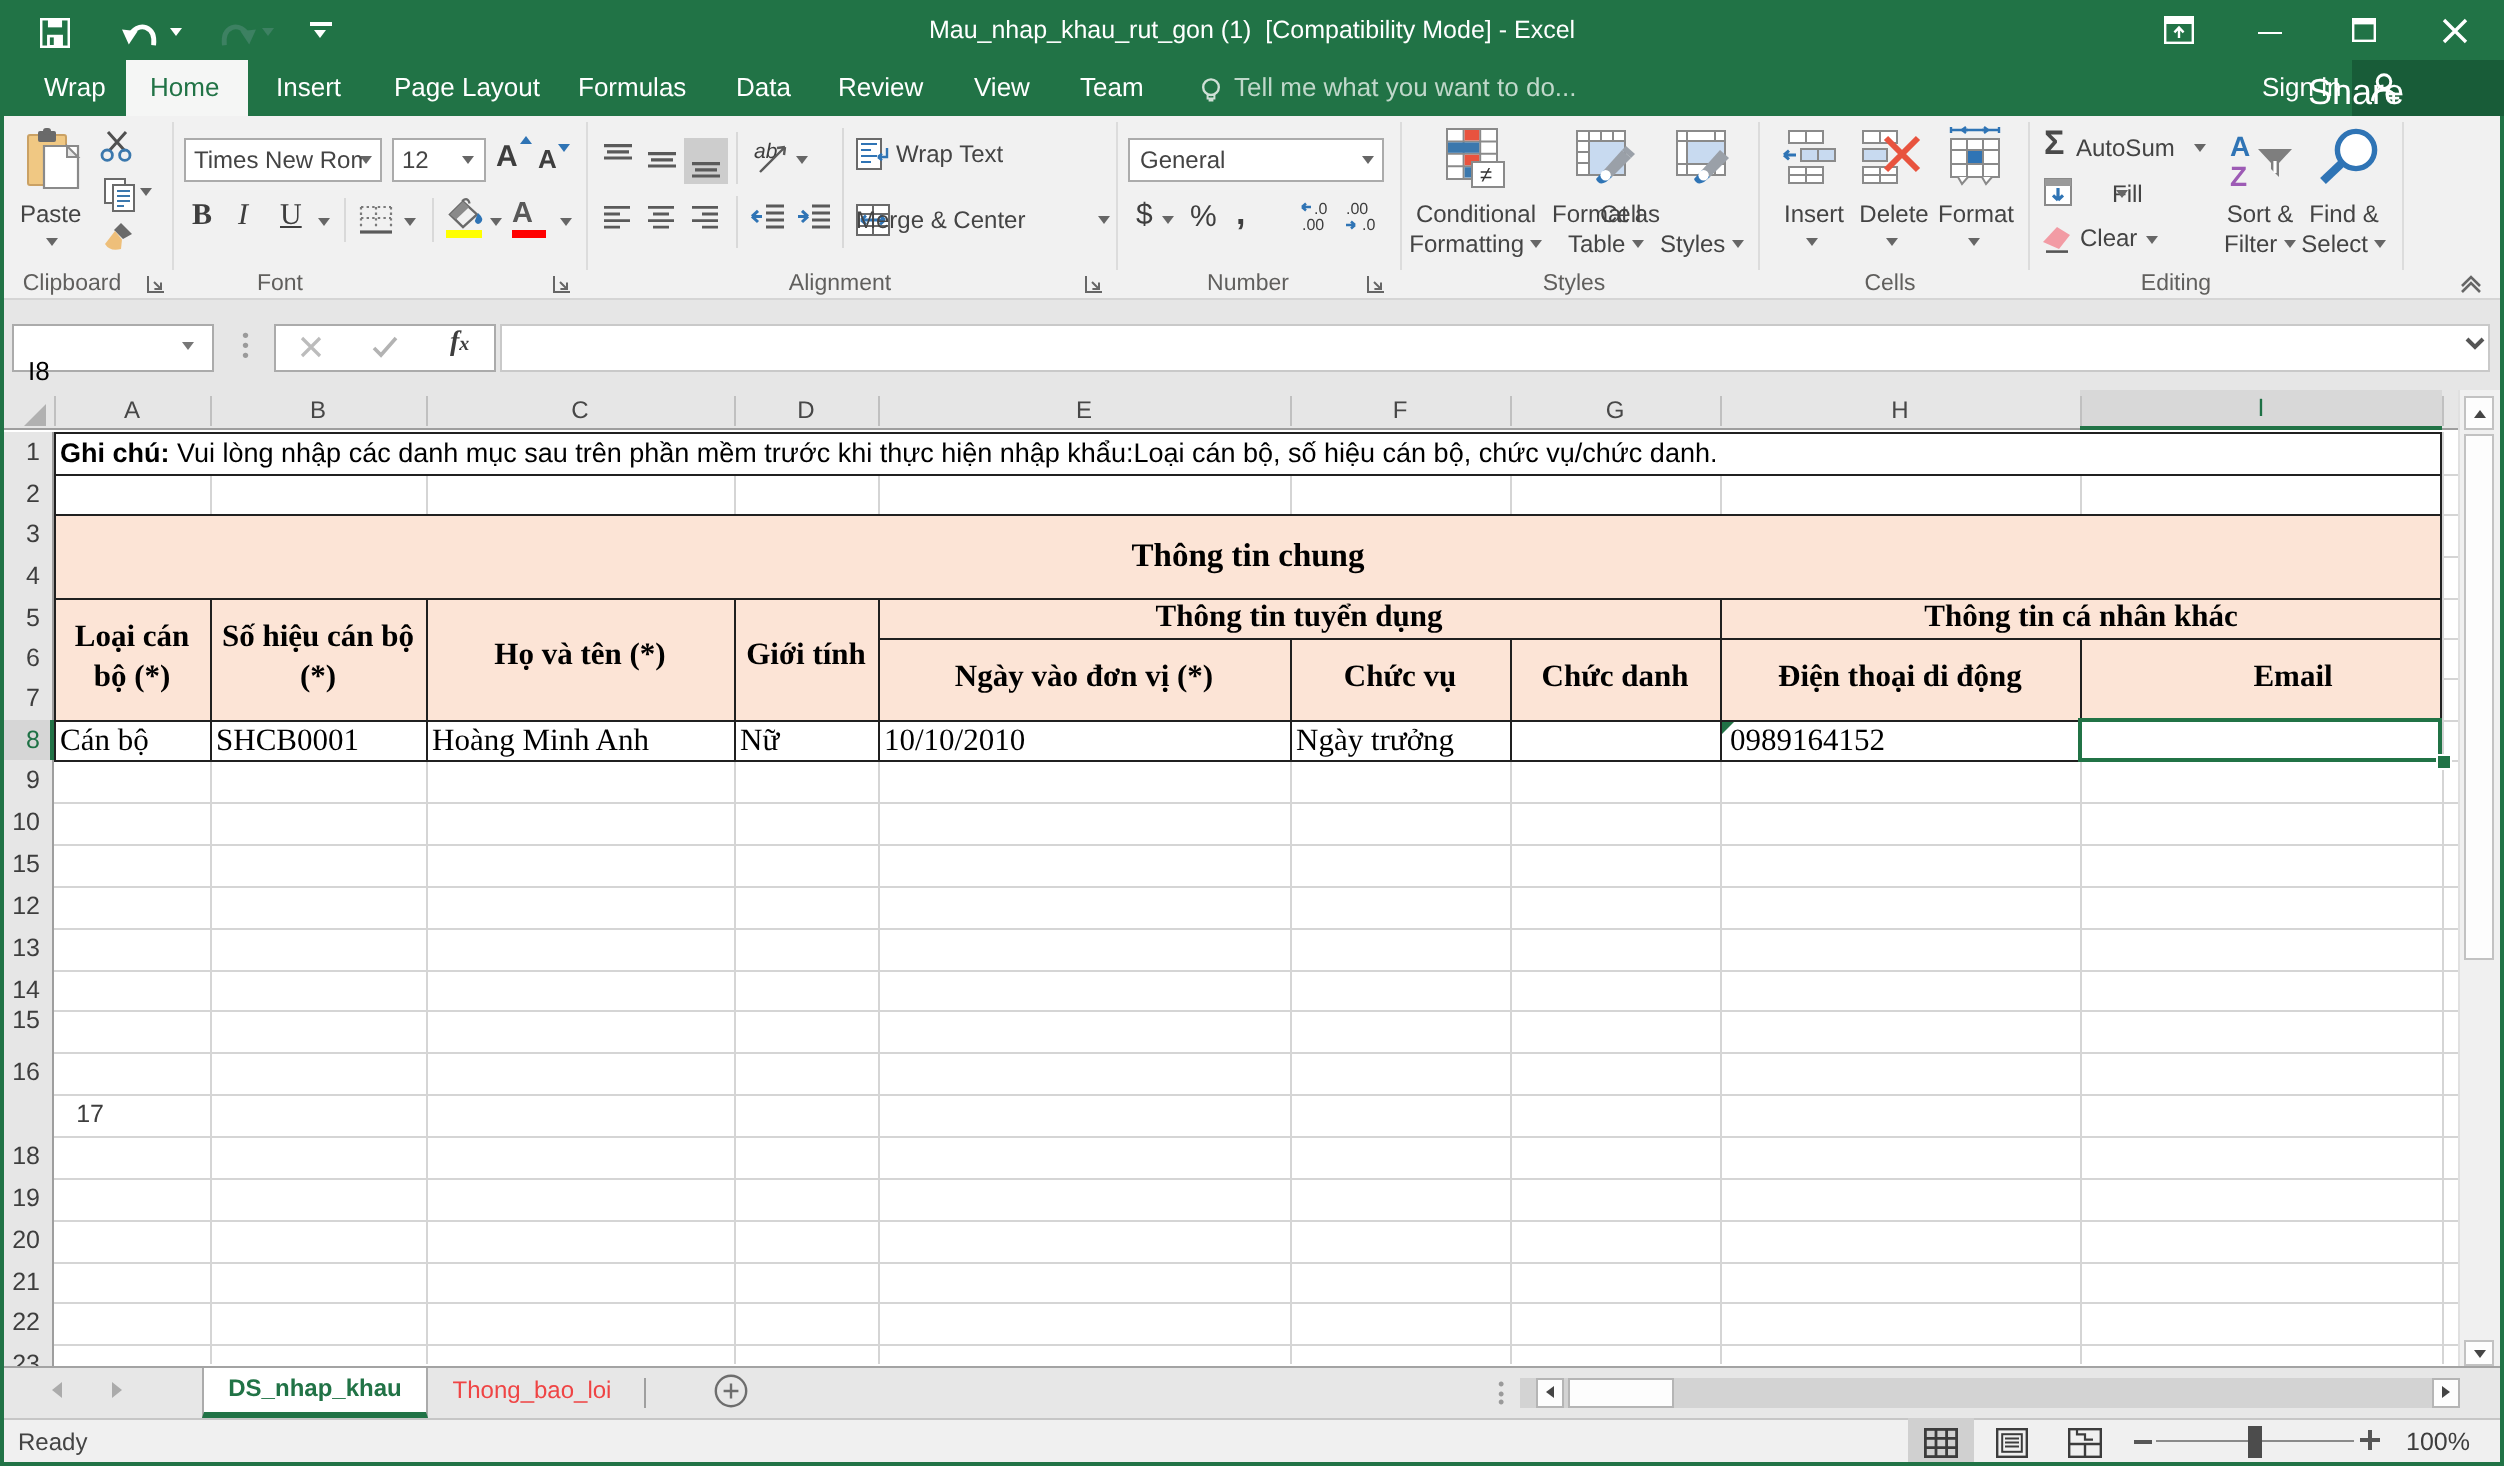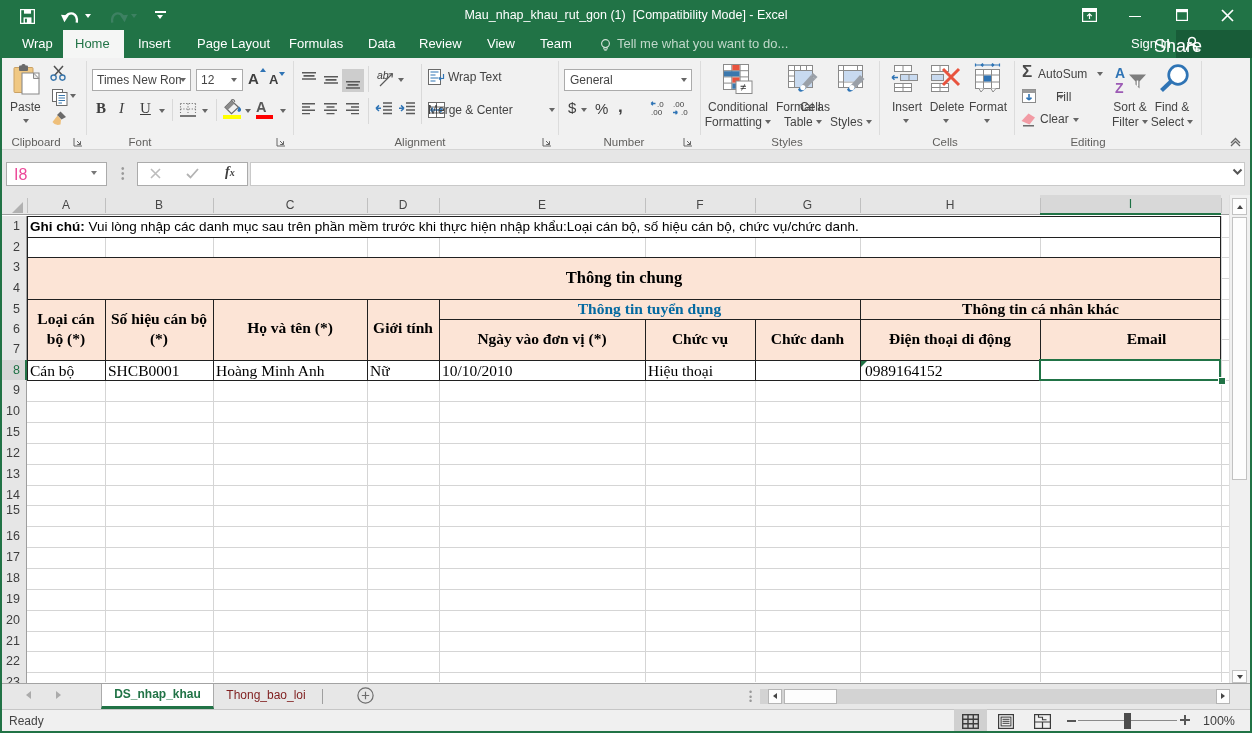--- a/index.html
+++ b/index.html
@@ -358,21 +358,21 @@
   <circle cx="20" cy="12" r="9.3" fill="#fff" stroke="#2f74b5" stroke-width="2.7"></circle>
   <path d="M13 18.5 L3.5 27.5" stroke="#2f74b5" stroke-width="4.2"></path>
 </svg>
 <div class="ab rtxt" style="left:1142px;top:100px;width:60px;text-align:center;">Find &amp;</div>
 <div class="ab rtxt" style="left:1142px;top:115px;width:60px;text-align:center;">Select <span style="display:inline-block;width:0;height:0;border-left:3.5px solid transparent;border-right:3.5px solid transparent;border-top:4px solid #666;vertical-align:2px;"></span></div>
 
 
 
 <div class="ab" style="left:0;top:150px;width:1252px;height:45px;background:#e6e6e6;"></div>
 <div class="combo" style="left:6px;top:162px;width:101px;height:24px;"></div>
-<div class="ab" style="left:14px;top:166px;font-size:16px;color:#ec4899;">I8</div>
+<div class="ab" style="left:14px;top:178px;font-size:13px;color:#000000;">I8</div>
 <div class="dar" style="left:91px;top:171px;border-top-color:#777;"></div>
 <div class="ab" style="left:121px;top:166px;width:3px;height:16px;color:#9a9a9a;font-size:10px;line-height:5px;">•<br>•<br>•</div>
 <div class="combo" style="left:137px;top:162px;width:111px;height:24px;"></div>
 <svg class="ic" style="left:150px;top:168px;" width="11" height="11" viewBox="0 0 11 11">
       <path d="M1 1 L10 10 M10 1 L1 10" stroke="#bcbcbc" stroke-width="1.6"></path>
     </svg>
 <svg class="ic" style="left:186px;top:168px;" width="13" height="11" viewBox="0 0 13 11">
       <path d="M1 6 L4.5 9.5 L12 1" stroke="#b3b3b3" stroke-width="1.8" fill="none"></path>
     </svg>
 <div class="ab serif" style="left:225px;top:164px;font-size:14px;font-style:italic;color:#3e3e3e;font-weight:bold;">f<span style="font-size:10px;">x</span></div>
@@ -417,21 +417,21 @@
 <div class="rownum" style="top:318.8px;height:20.5px;line-height:20.5px;">6</div>
 <div class="rownum" style="top:339.3px;height:20.5px;line-height:20.5px;">7</div>
 <div class="rownum" style="top:380.3px;height:20.849999999999966px;line-height:20.849999999999966px;">9</div>
 <div class="rownum" style="top:401.15px;height:20.850000000000023px;line-height:20.850000000000023px;">10</div>
 <div class="rownum" style="top:422.0px;height:20.850000000000023px;line-height:20.850000000000023px;">15</div>
 <div class="rownum" style="top:442.85px;height:20.849999999999966px;line-height:20.849999999999966px;">12</div>
 <div class="rownum" style="top:463.7px;height:20.850000000000023px;line-height:20.850000000000023px;">13</div>
 <div class="rownum" style="top:484.55px;height:20.849999999999966px;line-height:20.849999999999966px;">14</div>
 <div class="rownum" style="top:500px;height:20.850000000000023px;line-height:20.850000000000023px;">15</div>
 <div class="rownum" style="top:526.25px;height:20.850000000000023px;line-height:20.850000000000023px;">16</div>
-<div class="rownum" style="top:547.1px;height:20.850000000000023px;line-height:20.850000000000023px;">17</div>
+<div class="rownum" style="top:547.1px;height:20.850000000000023px;line-height:20.850000000000023px;padding-left:32px;">17</div>
 <div class="rownum" style="top:567.95px;height:20.84999999999991px;line-height:20.84999999999991px;">18</div>
 <div class="rownum" style="top:588.8px;height:20.850000000000023px;line-height:20.850000000000023px;">19</div>
 <div class="rownum" style="top:609.65px;height:20.850000000000023px;line-height:20.850000000000023px;">20</div>
 <div class="rownum" style="top:630.5px;height:20.850000000000023px;line-height:20.850000000000023px;">21</div>
 <div class="rownum" style="top:651.35px;height:20.850000000000023px;line-height:20.850000000000023px;">22</div>
 <div class="rownum" style="top:672.2px;height:20.85px;line-height:20.85px;">23</div>
 
 <div class="ab" style="left:0;top:360px;width:25px;height:20.3px;background:#d6d6d6;border-right:2px solid #217346;box-sizing:content-box;font-size:12.5px;color:#1e7145;">
       <span style="position:absolute;right:5px;top:0;line-height:20.3px;">8</span>
     </div>
@@ -504,54 +504,54 @@
 <div class="bvl" style="left:860px;top:298.7px;height:81.6px;"></div>
 <div class="bvl" style="left:1040px;top:318.8px;height:61.5px;"></div>
 
 
 <div class="ab" style="left:30px;top:219px;font-size:13.5px;color:#000;white-space:nowrap;"><b>Ghi chú:</b> Vui lòng nhập các danh mục sau trên phần mềm trước khi thực hiện nhập khẩu:Loại cán bộ, số hiệu cán bộ, chức vụ/chức danh.</div>
 <div class="ab serif" style="left:27px;top:268px;width:1194px;text-align:center;font-weight:bold;font-size:16.5px;color:#000;">Thông tin chung</div>
 <div class="ab serif" style="left:27px;top:309px;width:78px;text-align:center;font-weight:bold;font-size:15.5px;line-height:20px;color:#000;">Loại cán<br>bộ (*)</div>
 <div class="ab serif" style="left:105px;top:309px;width:108px;text-align:center;font-weight:bold;font-size:15.5px;line-height:20px;color:#000;">Số hiệu cán bộ<br>(*)</div>
 <div class="ab serif" style="left:213px;top:319px;width:154px;text-align:center;font-weight:bold;font-size:15.5px;color:#000;">Họ và tên (*)</div>
 <div class="ab serif" style="left:367px;top:319px;width:72px;text-align:center;font-weight:bold;font-size:15.5px;color:#000;">Giới tính</div>
-<div class="ab serif" style="left:439px;top:300px;width:421px;text-align:center;font-weight:bold;font-size:15.5px;color:#0369a1;">Thông tin tuyển dụng</div>
+<div class="ab serif" style="left:439px;top:300px;width:421px;text-align:center;font-weight:bold;font-size:15.5px;color:#000000;">Thông tin tuyển dụng</div>
 <div class="ab serif" style="left:860px;top:300px;width:361px;text-align:center;font-weight:bold;font-size:15.5px;color:#000;">Thông tin cá nhân khác</div>
 <div class="ab serif" style="left:439px;top:330px;width:206px;text-align:center;font-weight:bold;font-size:15.5px;color:#000;">Ngày vào đơn vị (*)</div>
 <div class="ab serif" style="left:645px;top:330px;width:110px;text-align:center;font-weight:bold;font-size:15.5px;color:#000;">Chức vụ</div>
 <div class="ab serif" style="left:755px;top:330px;width:105px;text-align:center;font-weight:bold;font-size:15.5px;color:#000;">Chức danh</div>
 <div class="ab serif" style="left:860px;top:330px;width:180px;text-align:center;font-weight:bold;font-size:15.5px;color:#000;">Điện thoại di động</div>
 <div class="ab serif" style="left:1040px;top:330px;width:181px;text-align:center;font-weight:bold;font-size:15.5px;color:#000;padding-left:16px;">Email</div>
 <div class="ab serif" style="left:30px;top:362px;font-size:15.5px;color:#000;">Cán bộ</div>
 <div class="ab serif" style="left:108px;top:362px;font-size:15.5px;color:#000;">SHCB0001</div>
 <div class="ab serif" style="left:216px;top:362px;font-size:15.5px;color:#000;">Hoàng Minh Anh</div>
 <div class="ab serif" style="left:370px;top:362px;font-size:15.5px;color:#000;">Nữ</div>
 <div class="ab serif" style="left:442px;top:362px;font-size:15.5px;color:#000;">10/10/2010</div>
-<div class="ab serif" style="left:648px;top:362px;font-size:15.5px;color:#000;">Hiệu thoại</div>
+<div class="ab serif" style="left:648px;top:362px;font-size:15.5px;color:#000;">Ngày trưởng</div>
 <div class="ab serif" style="left:865px;top:362px;font-size:15.5px;color:#000;">0989164152</div>
 
 <div class="ab" style="left:861px;top:361px;width:0;height:0;border-top:6px solid #217346;border-right:6px solid transparent;"></div>
 
 <div class="ab" style="left:1039px;top:358.8px;width:182px;height:22px;border:2.2px solid #217346;box-sizing:border-box;background:#fff;"></div>
 <div class="ab" style="left:1217.5px;top:377.3px;width:6px;height:6px;background:#217346;border:1px solid #fff;"></div>
 
 
 <div class="ab" style="left:1229px;top:195px;width:21px;height:488px;background:#f0f0f0;border-left:1px solid #e0e0e0;box-sizing:border-box;"></div>
 <div class="ab" style="left:1232px;top:198px;width:15px;height:17px;background:#fdfdfd;border:1px solid #c2c2c2;box-sizing:border-box;"></div>
 <div class="ab" style="left:1236.5px;top:204.5px;width:0;height:0;border-left:3.5px solid transparent;border-right:3.5px solid transparent;border-bottom:4.5px solid #444;"></div>
 <div class="ab" style="left:1232px;top:217px;width:15px;height:263px;background:#fdfdfd;border:1px solid #c2c2c2;box-sizing:border-box;"></div>
 <div class="ab" style="left:1232px;top:670px;width:15px;height:13px;background:#fdfdfd;border:1px solid #c2c2c2;box-sizing:border-box;"></div>
 <div class="ab" style="left:1236.5px;top:674.5px;width:0;height:0;border-left:3.5px solid transparent;border-right:3.5px solid transparent;border-top:4.5px solid #444;"></div>
 
 
 <div class="ab" style="left:0;top:683px;width:1252px;height:26px;background:#e7e7e7;border-top:1px solid #a3a3a3;box-sizing:border-box;"></div>
 <div class="ab" style="left:26px;top:691px;width:0;height:0;border-top:4.5px solid transparent;border-bottom:4.5px solid transparent;border-right:5.5px solid #ababab;"></div>
 <div class="ab" style="left:56px;top:691px;width:0;height:0;border-top:4.5px solid transparent;border-bottom:4.5px solid transparent;border-left:5.5px solid #ababab;"></div>
 <div class="ab" style="left:101px;top:684px;width:113px;height:25px;background:#fff;border-left:1px solid #ababab;border-right:1px solid #ababab;border-bottom:3px solid #217346;box-sizing:border-box;text-align:center;line-height:21px;font-size:12px;font-weight:bold;color:#217346;">DS_nhap_khau</div>
-<div class="ab" style="left:212px;top:684px;width:108px;height:25px;text-align:center;line-height:23px;font-size:12px;color:#7f1d1d;">Thong_bao_loi</div>
+<div class="ab" style="left:212px;top:684px;width:108px;height:25px;text-align:center;line-height:23px;font-size:12px;color:#ef4444;">Thong_bao_loi</div>
 <div class="ab" style="left:322px;top:689px;width:1px;height:15px;background:#9f9f9f;"></div>
 <svg class="ic" style="left:357px;top:687px;" width="17" height="17" viewBox="0 0 17 17">
   <circle cx="8.5" cy="8.5" r="7.6" fill="none" stroke="#6d6d6d" stroke-width="1.2"></circle>
   <path d="M8.5 4.8 V12.2 M4.8 8.5 H12.2" stroke="#6d6d6d" stroke-width="1.2"></path>
 </svg>
 <div class="ab" style="left:749px;top:690px;width:3px;height:14px;color:#9a9a9a;font-size:9px;line-height:4.5px;">•<br>•<br>•</div>
 
 <div class="ab" style="left:760px;top:688.5px;width:467px;height:15.5px;background:#d3d3d3;"></div>
 <div class="ab" style="left:768px;top:688.5px;width:14px;height:15.5px;background:#fdfdfd;border:1px solid #b5b5b5;box-sizing:border-box;"></div>
 <div class="ab" style="left:773px;top:693px;width:0;height:0;border-top:3.5px solid transparent;border-bottom:3.5px solid transparent;border-right:4.5px solid #444;"></div>

